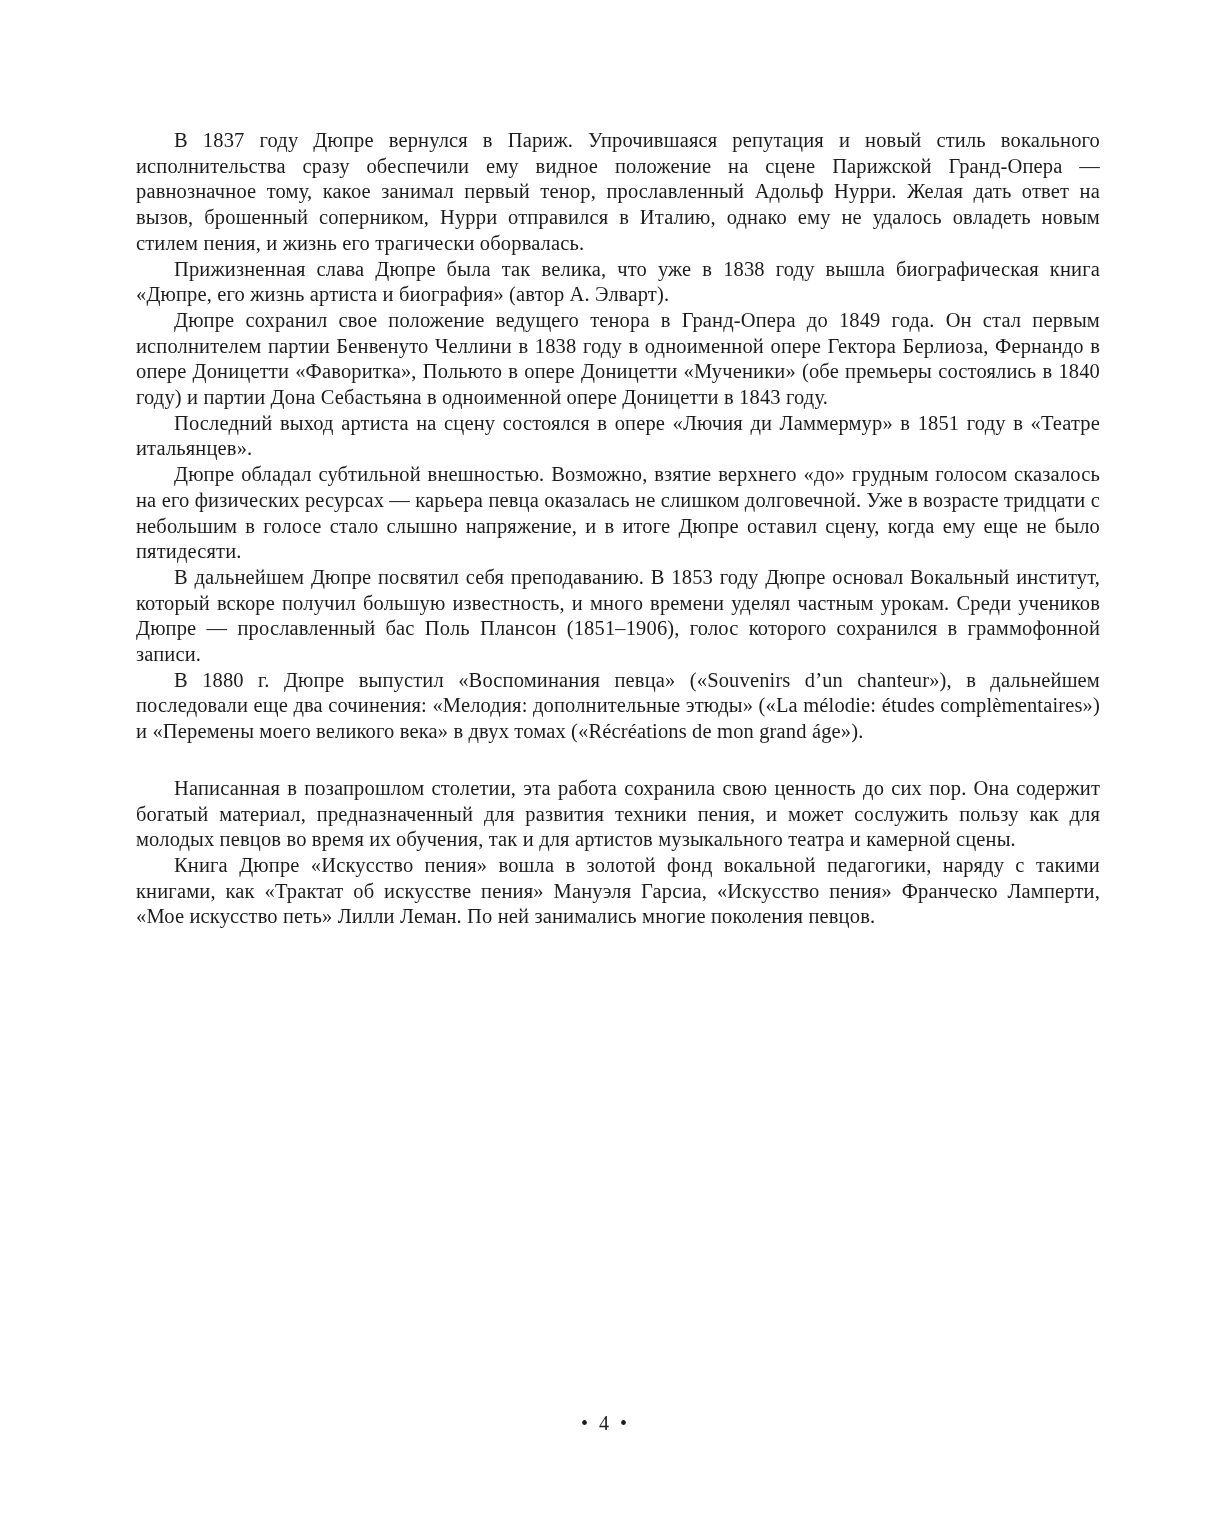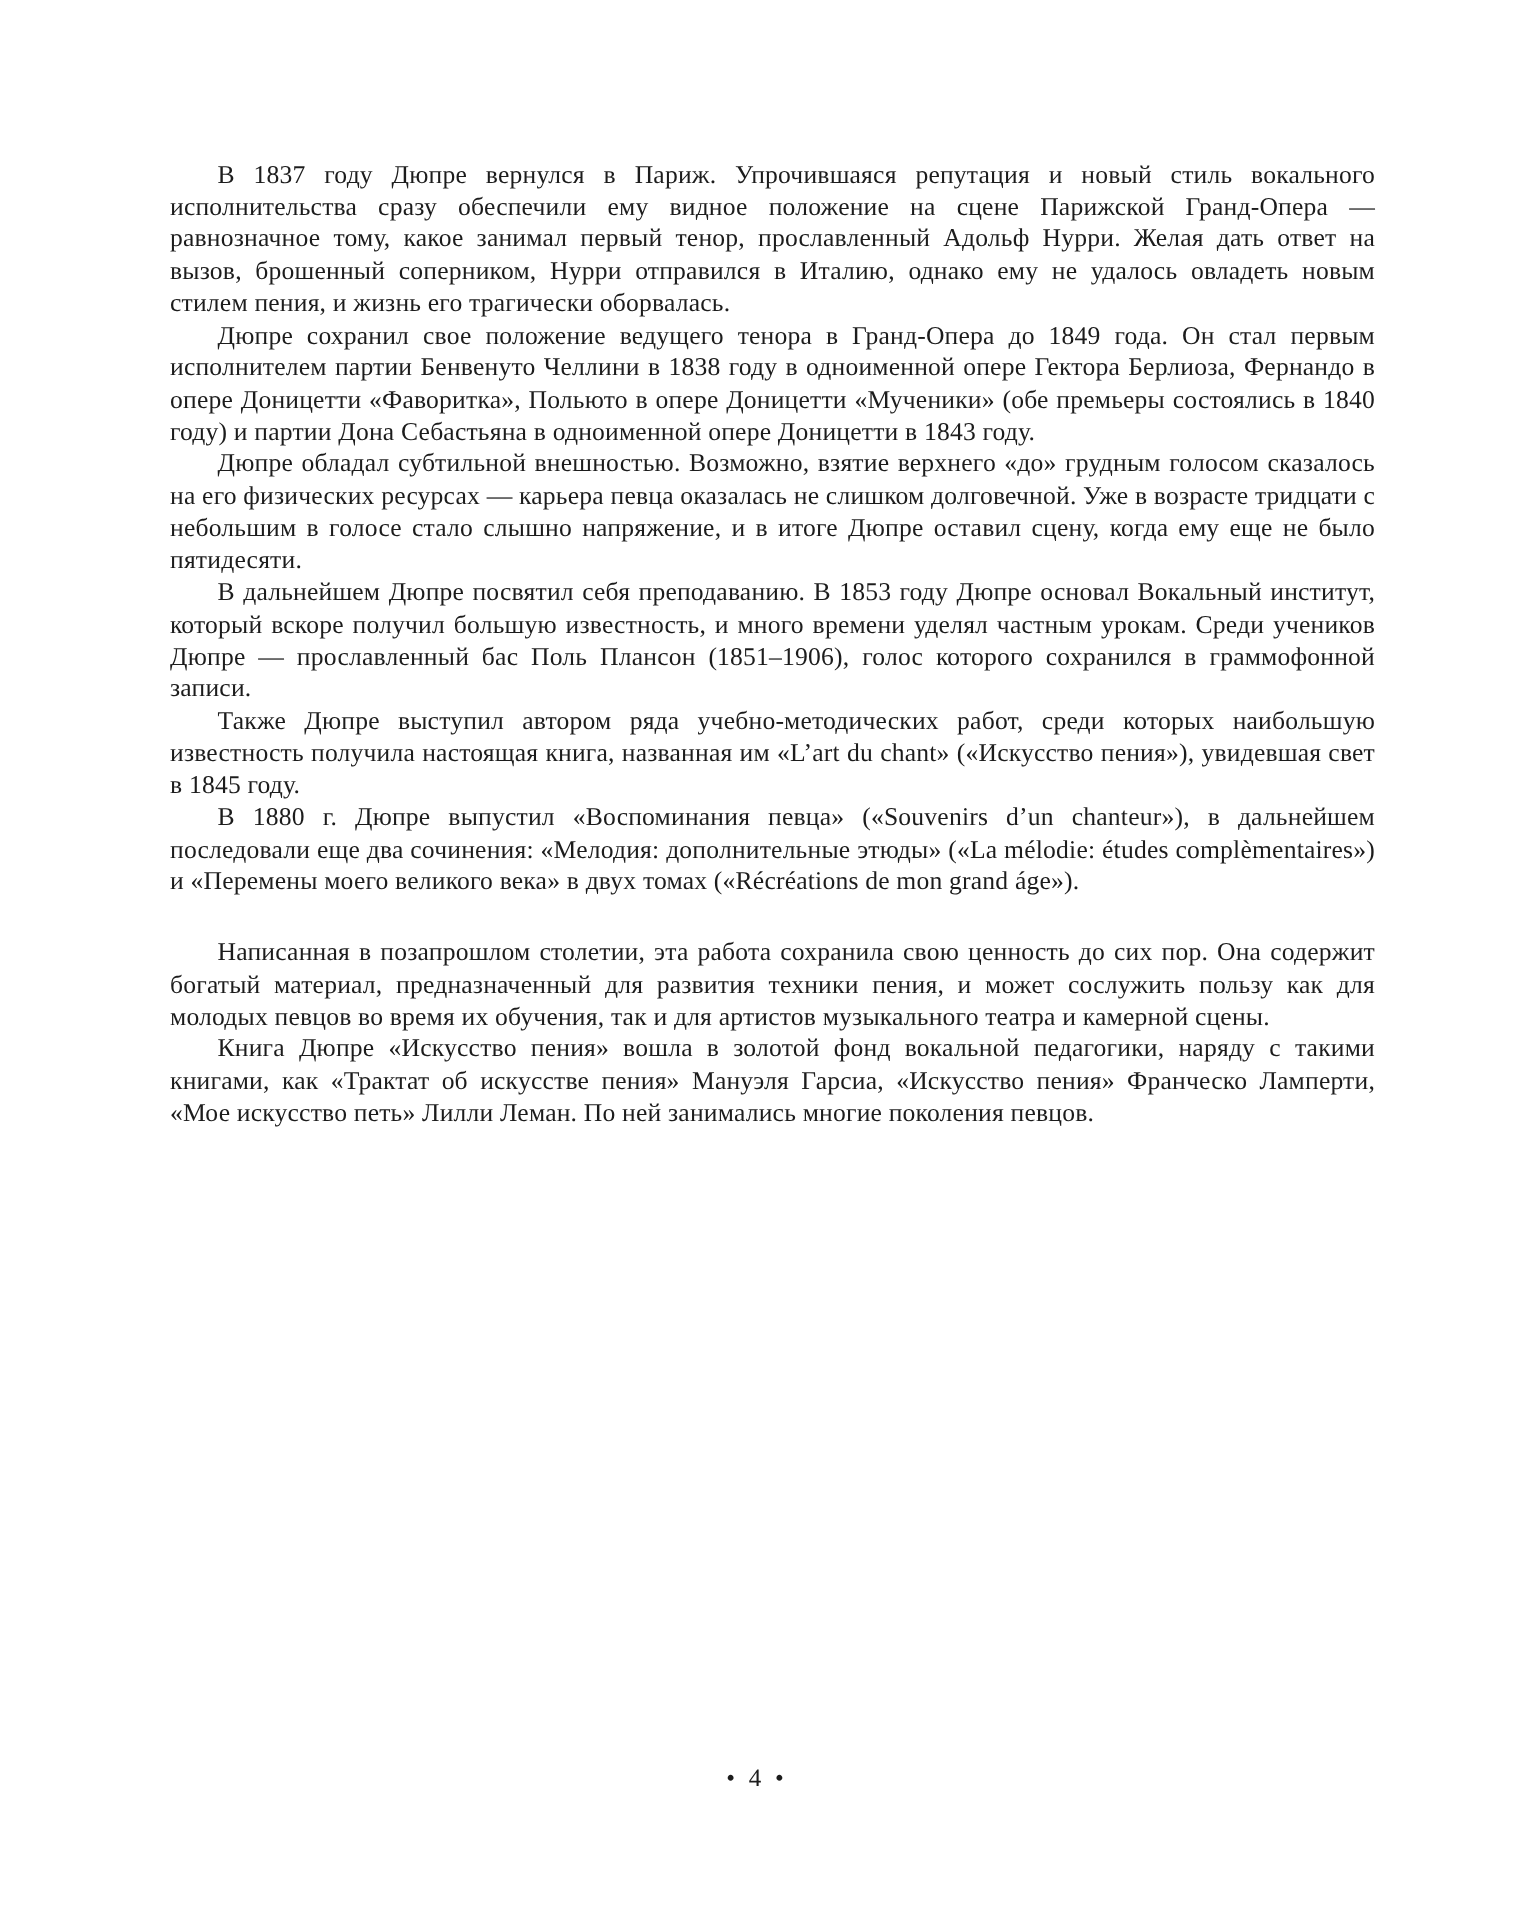--- a/index.html
+++ b/index.html
@@ -49,24 +49,25 @@
     color: #1c1c1c;
   }
 </style>
 </head>
 <body>
 
 <div class="page">
 
   <div class="text-block">
     <p class="para">В 1837 году Дюпре вернулся в Париж. Упрочившаяся репутация и новый стиль вокального исполнительства сразу обеспечили ему видное положение на сцене Парижской Гранд-Опера — равнозначное тому, какое занимал первый тенор, прославленный Адольф Нурри. Желая дать ответ на вызов, брошенный соперником, Нурри отправился в Италию, однако ему не удалось овладеть новым стилем пения, и жизнь его трагически оборвалась.</p>
+    <p class="para">Прижизненная слава Дюпре была так велика, что уже в 1838 году вышла биографическая книга «Дюпре, его жизнь артиста и биография» (автор А. Элварт).</p>
     <p class="para">Дюпре сохранил свое положение ведущего тенора в Гранд-Опера до 1849 года. Он стал первым исполнителем партии Бенвенуто Челлини в 1838 году в одноименной опере Гектора Берлиоза, Фернандо в опере Доницетти «Фаворитка», Польюто в опере Доницетти «Мученики» (обе премьеры состоялись в 1840 году) и партии Дона Себастьяна в одноименной опере Доницетти в 1843 году.</p>
+    <p class="para">Последний выход артиста на сцену состоялся в опере «Лючия ди Ламмермур» в 1851 году в «Театре итальянцев».</p>
     <p class="para">Дюпре обладал субтильной внешностью. Возможно, взятие верхнего «до» грудным голосом сказалось на его физических ресурсах — карьера певца оказалась не слишком долговечной. Уже в возрасте тридцати с небольшим в голосе стало слышно напряжение, и в итоге Дюпре оставил сцену, когда ему еще не было пятидесяти.</p>
     <p class="para">В дальнейшем Дюпре посвятил себя преподаванию. В 1853 году Дюпре основал Вокальный институт, который вскоре получил большую известность, и много времени уделял частным урокам. Среди учеников Дюпре — прославленный бас Поль Плансон (1851–1906), голос которого сохранился в граммофонной записи.</p>
-    <p class="para">Также Дюпре выступил автором ряда учебно-методических работ, среди которых наибольшую известность получила настоящая книга, названная им «L’art du chant» («Искусство пения»), увидевшая свет в 1845 году.</p>
     <p class="para">В 1880 г. Дюпре выпустил «Воспоминания певца» («Souvenirs d’un chanteur»), в дальнейшем последовали еще два сочинения: «Мелодия: дополнительные этюды» («La mélodie: études complèmentaires») и «Перемены моего великого века» в двух томах («Récréations de mon grand áge»).</p>
 
     <div class="section-spacer"></div>
 
     <p class="para">Написанная в позапрошлом столетии, эта работа сохранила свою ценность до сих пор. Она содержит богатый материал, предназначенный для развития техники пения, и может сослужить пользу как для молодых певцов во время их обучения, так и для артистов музыкального театра и камерной сцены.</p>
     <p class="para">Книга Дюпре «Искусство пения» вошла в золотой фонд вокальной педагогики, наряду с такими книгами, как «Трактат об искусстве пения» Мануэля Гарсиа, «Искусство пения» Франческо Ламперти, «Мое искусство петь» Лилли Леман. По ней занимались многие поколения певцов.</p>
   </div>
 
   <div class="page-number">• 4 •</div>
 

